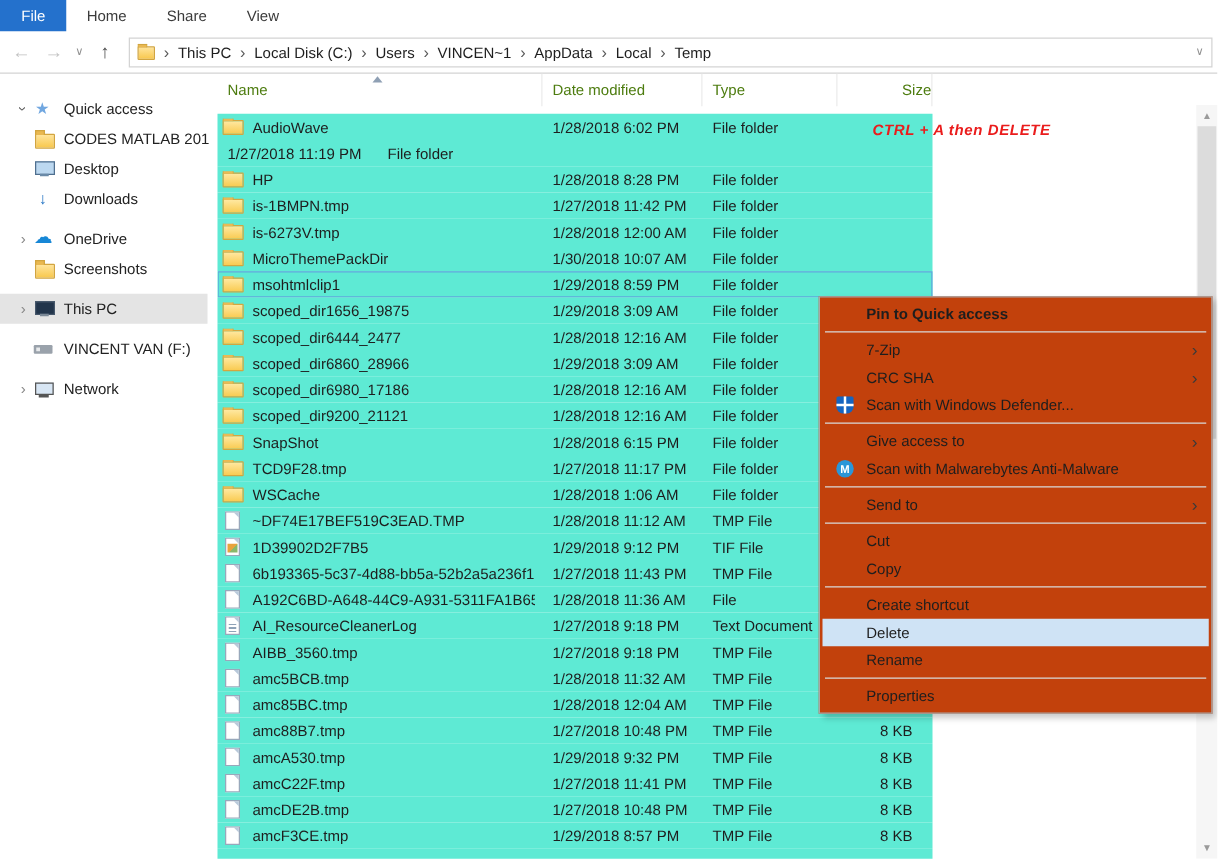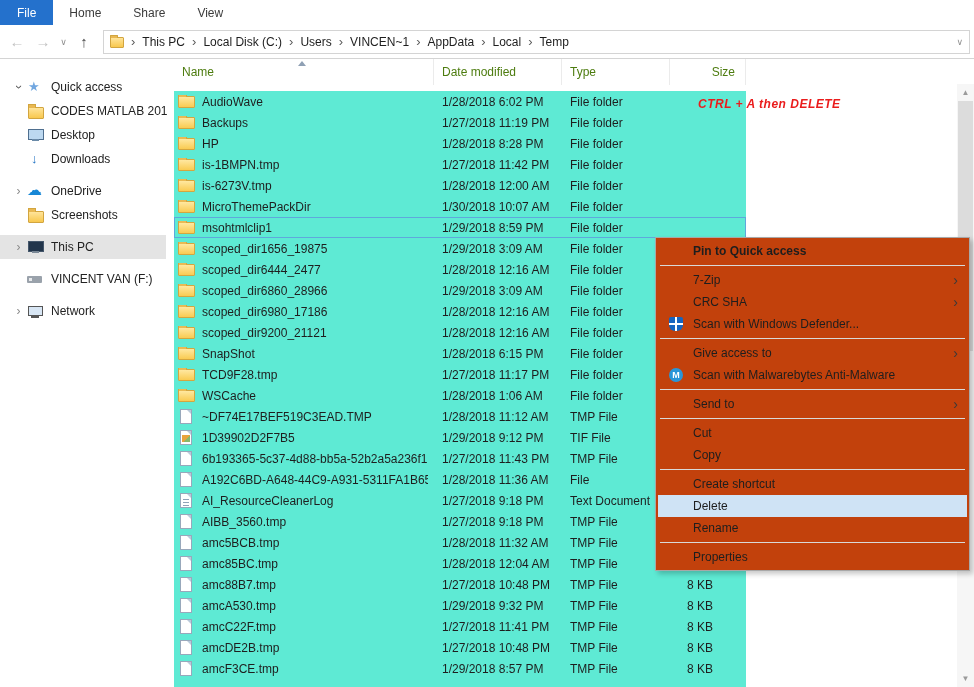--- a/index.html
+++ b/index.html
@@ -59,31 +59,31 @@
   .sicon.network::before{content:"";position:absolute;left:1px;top:3px;width:13px;height:8px;border:1px solid #555;background:#d8e6f4}
   .sicon.network::after{content:"";position:absolute;left:4px;top:13px;width:8px;height:2px;background:#555}
 
   
   .filearea{flex:1;position:relative;min-width:0}
   .colheaders{height:26px;display:flex;align-items:center;padding-left:8px;position:relative;color:#4d7c0f}
   .hcell{height:100%;display:flex;align-items:center;padding-left:8px;border-right:1px solid #ebebeb}
   .w-name{width:260px}
   .w-date{width:128px}
   .w-type{width:108px}
-  .w-size{width:76px;justify-content:flex-end;padding-right:10px}
+  .w-size{width:76px;justify-content:flex-end;}
   .sort-caret{position:absolute;left:132px;top:2px;width:0;height:0;border-left:4px solid transparent;border-right:4px solid transparent;border-bottom:5px solid #8fa0b4}
   .rows{margin-top:6px;margin-left:8px;width:572px}
   .row{height:21px;display:flex;align-items:center}
   .row.selected{background:#5eead4}
   .row.focused{box-shadow:inset 0 0 0 1px #5fa8dc}
   .cell{white-space:nowrap;overflow:hidden}
   .cell.name{width:260px;display:flex;align-items:center;padding-left:4px;padding-right:6px}
   .cell.date{width:128px;padding-left:8px}
   .cell.type{width:108px;padding-left:8px}
-  .cell.size{width:76px;text-align:center;padding-right:16px}
+  .cell.size{width:76px;text-align:right;padding-right:16px}
   .fname{overflow:hidden;white-space:nowrap}
 
   
   .ficon{flex:none;position:relative;margin-right:7px}
   .ficon.folder{width:17px;height:12px;background:linear-gradient(#ffe8a0,#f9cb52);border:1px solid #d4a63f;border-radius:1px;margin-top:1px}
   .ficon.folder::before{content:"";position:absolute;top:-3px;left:-1px;width:7px;height:2px;background:#eaba54;border:1px solid #d4a63f;border-bottom:none;border-radius:1px 1px 0 0}
   .ficon.file,.ficon.text,.ficon.image{width:12px;height:15px;background:#fff;border:1px solid #98a8bb;margin:0 10px 0 2px}
   .ficon.file::before,.ficon.text::before,.ficon.image::before{content:"";position:absolute;top:0;right:0;width:0;height:0;border-top:4px solid #b9c9da;border-left:4px solid transparent}
   .ficon.text::after{content:"";position:absolute;left:2px;right:2px;top:5px;height:7px;background:repeating-linear-gradient(to bottom,#8fa3b8 0 1px,transparent 1px 3px)}
   .ficon.image::after{content:"";position:absolute;left:1px;right:1px;top:4px;bottom:2px;background:linear-gradient(135deg,#e8a33c 0 55%,#8ab86a 55%)}
@@ -212,24 +212,20 @@
           <div class="row selected">
             <span class="cell name">
               <span class="ficon folder"></span>
               <span class="fname">AudioWave</span>
             </span>
             <span class="cell date">1/28/2018 6:02 PM</span>
             <span class="cell type">File folder</span>
             <span class="cell size"></span>
           </div>
           <div class="row selected">
-            <span class="cell name">
-              <span class="ficon folder"></span>
-              <span class="fname">Backups</span>
-            </span>
             <span class="cell date">1/27/2018 11:19 PM</span>
             <span class="cell type">File folder</span>
             <span class="cell size"></span>
           </div>
           <div class="row selected">
             <span class="cell name">
               <span class="ficon folder"></span>
               <span class="fname">HP</span>
             </span>
             <span class="cell date">1/28/2018 8:28 PM</span>

